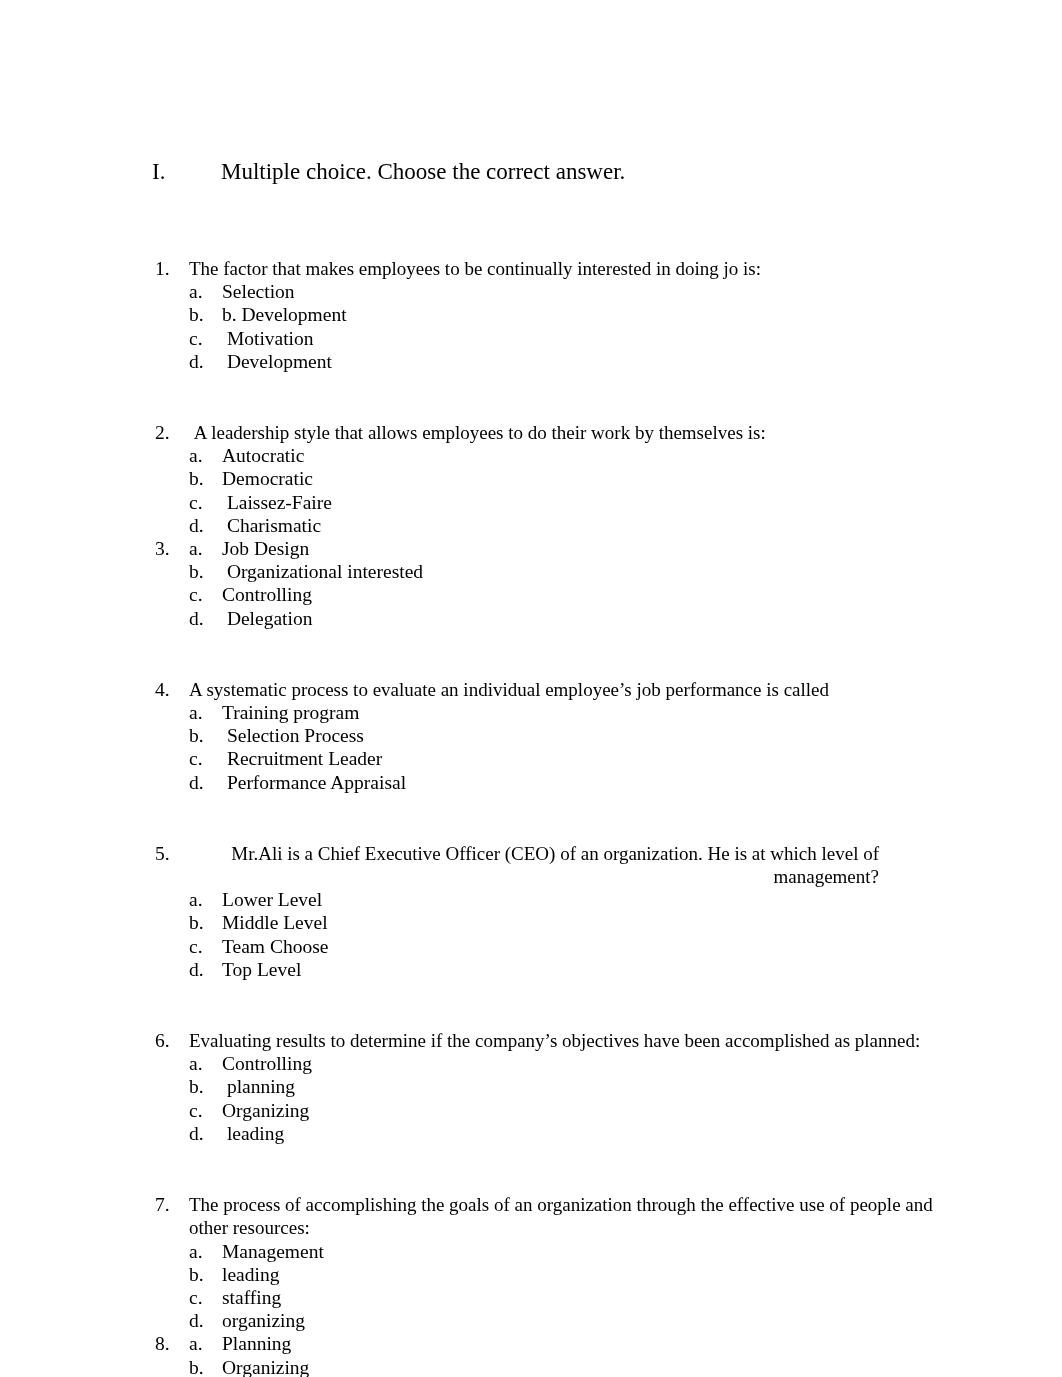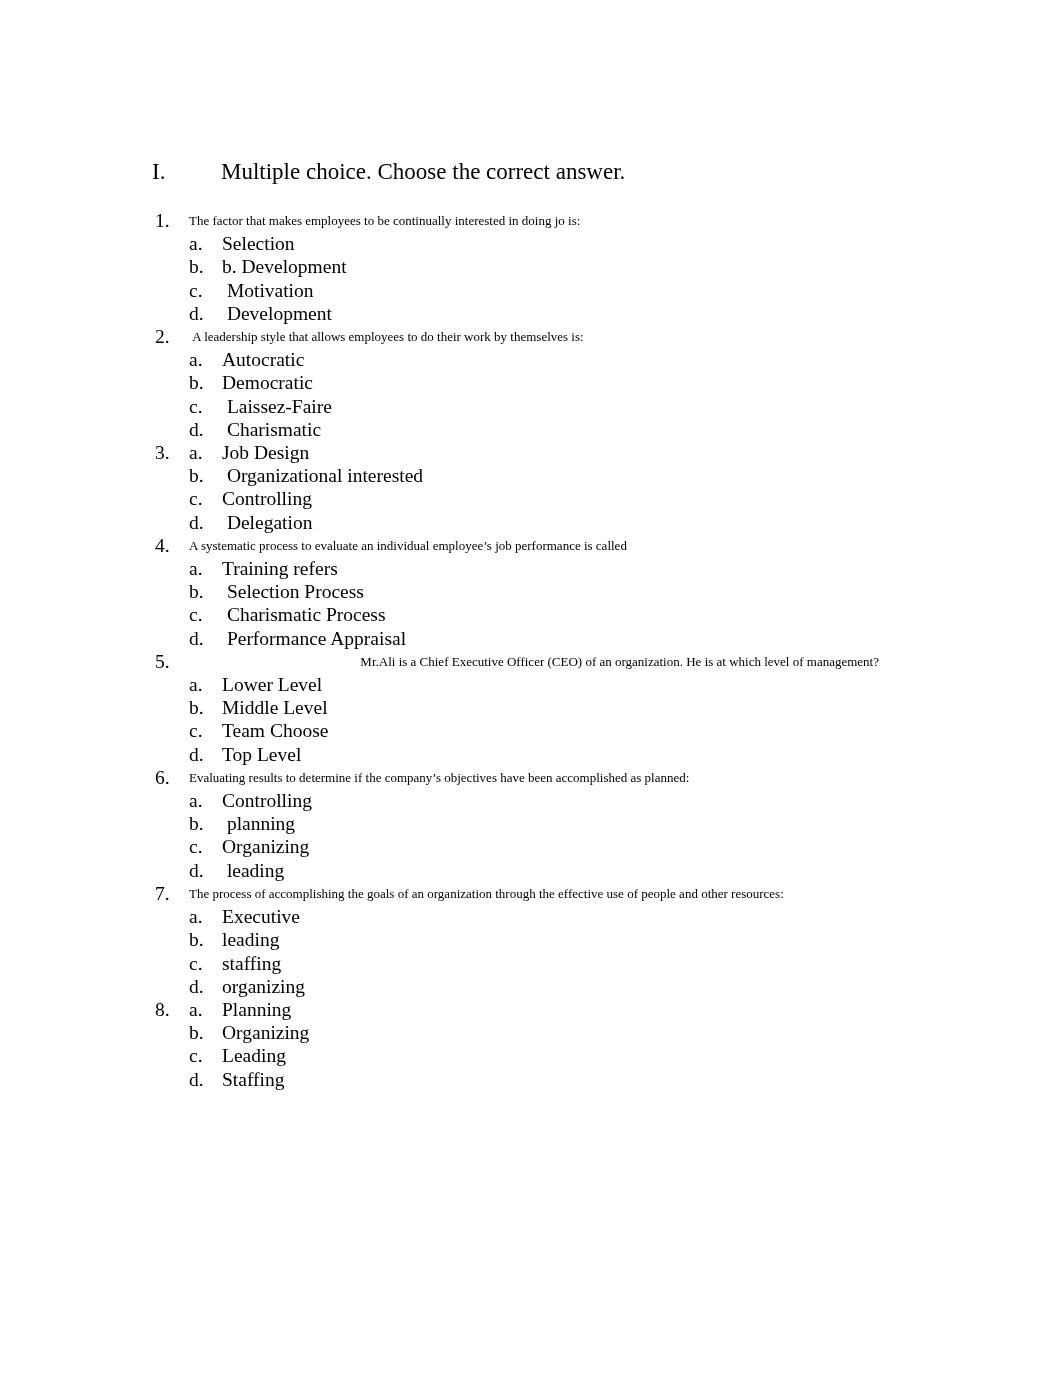--- a/index.html
+++ b/index.html
@@ -63,23 +63,24 @@
   .question-number {
     position: absolute;
     left: 3px;
     top: 0;
     width: 30px;
     text-align: left;
     font-size: 19.5px;
   }
   .question-text {
     display: block;
-    font-size: 13px;
+    font-size: 19px;
     line-height: 23.2px;
     white-space: pre-wrap;
+    margin-top: 48px;
   }
   
   .q-w-default { max-width: 800px; }
   .q-w-3 { max-width: 700px; }
   .q-w-5 { max-width: 690px; text-align: right; }
   .q-w-6 { max-width: 780px; }
   .q-w-7 { max-width: 790px; }
 
   
   .option-list {
@@ -145,23 +146,23 @@
             <li class="option"><span class="option-letter">a.</span><span class="option-text">Job Design</span></li>
             <li class="option"><span class="option-letter">b.</span><span class="option-text"> Organizational interested</span></li>
             <li class="option"><span class="option-letter">c.</span><span class="option-text">Controlling</span></li>
             <li class="option"><span class="option-letter">d.</span><span class="option-text"> Delegation</span></li>
           </ol>
         </li>
         <li class="question">
           <span class="question-number">4.</span>
           <span class="question-text q-w-default">A systematic process to evaluate an individual employee’s job performance is called</span>
           <ol class="option-list">
-            <li class="option"><span class="option-letter">a.</span><span class="option-text">Training refers</span></li>
+            <li class="option"><span class="option-letter">a.</span><span class="option-text">Training program</span></li>
             <li class="option"><span class="option-letter">b.</span><span class="option-text"> Selection Process</span></li>
-            <li class="option"><span class="option-letter">c.</span><span class="option-text"> Charismatic Process</span></li>
+            <li class="option"><span class="option-letter">c.</span><span class="option-text"> Recruitment Leader</span></li>
             <li class="option"><span class="option-letter">d.</span><span class="option-text"> Performance Appraisal</span></li>
           </ol>
         </li>
         <li class="question">
           <span class="question-number">5.</span>
           <span class="question-text q-w-5">Mr.Ali is a Chief Executive Officer (CEO) of an organization. He is at which level of management?</span>
           <ol class="option-list">
             <li class="option"><span class="option-letter">a.</span><span class="option-text">Lower Level</span></li>
             <li class="option"><span class="option-letter">b.</span><span class="option-text">Middle Level</span></li>
             <li class="option"><span class="option-letter">c.</span><span class="option-text">Team Choose</span></li>
@@ -175,21 +176,21 @@
             <li class="option"><span class="option-letter">a.</span><span class="option-text">Controlling</span></li>
             <li class="option"><span class="option-letter">b.</span><span class="option-text"> planning</span></li>
             <li class="option"><span class="option-letter">c.</span><span class="option-text">Organizing</span></li>
             <li class="option"><span class="option-letter">d.</span><span class="option-text"> leading</span></li>
           </ol>
         </li>
         <li class="question">
           <span class="question-number">7.</span>
           <span class="question-text q-w-7">The process of accomplishing the goals of an organization through the effective use of people and other resources:</span>
           <ol class="option-list">
-            <li class="option"><span class="option-letter">a.</span><span class="option-text">Executive</span></li>
+            <li class="option"><span class="option-letter">a.</span><span class="option-text">Management</span></li>
             <li class="option"><span class="option-letter">b.</span><span class="option-text">leading</span></li>
             <li class="option"><span class="option-letter">c.</span><span class="option-text">staffing</span></li>
             <li class="option"><span class="option-letter">d.</span><span class="option-text">organizing</span></li>
           </ol>
         </li>
         <li class="question">
           <span class="question-number">8.</span>
           <ol class="option-list">
             <li class="option"><span class="option-letter">a.</span><span class="option-text">Planning</span></li>
             <li class="option"><span class="option-letter">b.</span><span class="option-text">Organizing</span></li>

